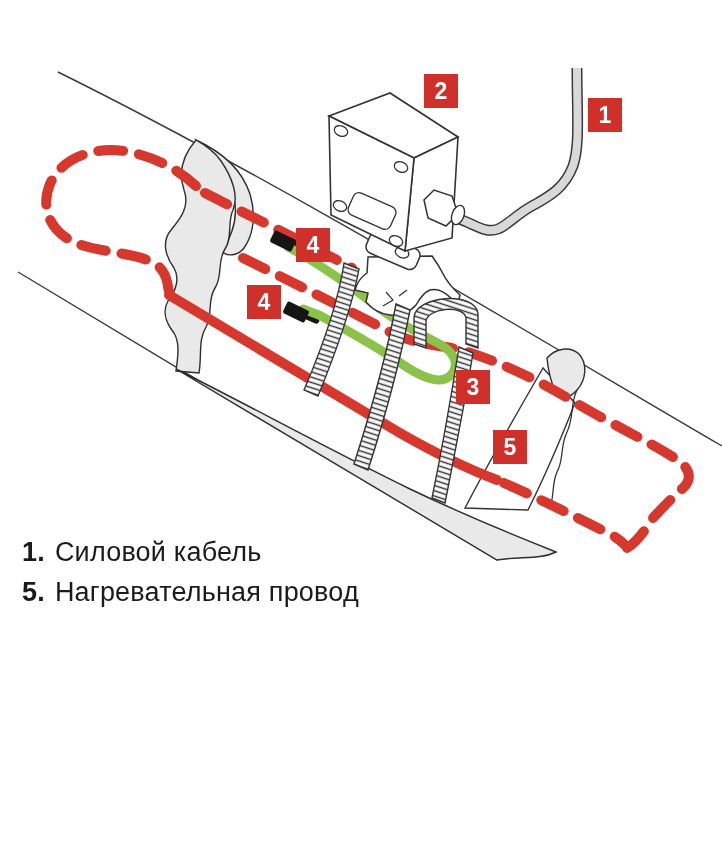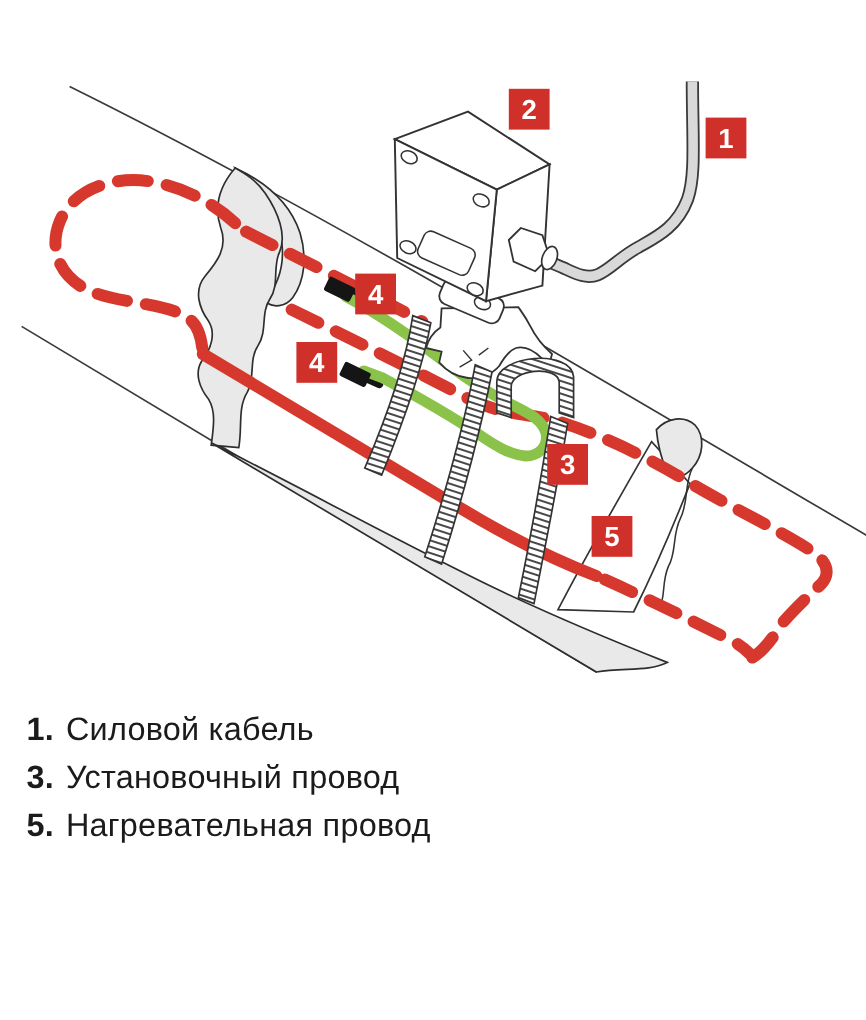--- a/index.html
+++ b/index.html
@@ -6,21 +6,21 @@
     --accent:#d0302a; --cable:#d6382e; --green:#8bc34a;
     --ins:#e9e9e9; --pcable:#d9d9d9; --outline:#333333; --text:#1b1b1b;
   }
   html,body{margin:0;padding:0;background:#ffffff;}
   .page{position:relative;width:722px;height:850px;background:#fff;overflow:hidden;
         font-family:"Liberation Sans", sans-serif;}
   .diagram{position:absolute;left:0;top:0;width:722px;height:562px;}
   .diagram svg{display:block;width:722px;height:562px;}
   .badge{position:absolute;width:34px;height:34px;background:var(--accent);
          color:#fff;font-weight:bold;font-size:23px;line-height:34px;text-align:center;}
-  .legend{position:absolute;left:22px;top:588px;width:690px;color:var(--text);}
+  .legend{position:absolute;left:22px;top:532px;width:690px;color:var(--text);}
   .legend-item{font-size:27px;line-height:40px;white-space:nowrap;
                font-weight:300;letter-spacing:0.2px;}
   .legend-item .num{font-weight:bold;margin-right:10px;}
 </style>
 </head>
 <body>
 
 <div class="page">
 
   <div class="diagram">
@@ -117,19 +117,16 @@
     <div class="badge" style="left:247px;top:285px">4</div>
     <div class="badge" style="left:456px;top:370px">3</div>
     <div class="badge" style="left:493px;top:430px">5</div>
   </div>
 
   <div class="legend">
     <div class="legend-item">
       <span class="num">1.</span><span>Силовой кабель</span>
     </div>
     <div class="legend-item">
-      <span class="num">3.</span><span>Установочный провод</span>
-    </div>
-    <div class="legend-item">
       <span class="num">5.</span><span>Нагревательная провод</span>
     </div>
   </div>
 </div>
 
 </body></html>

